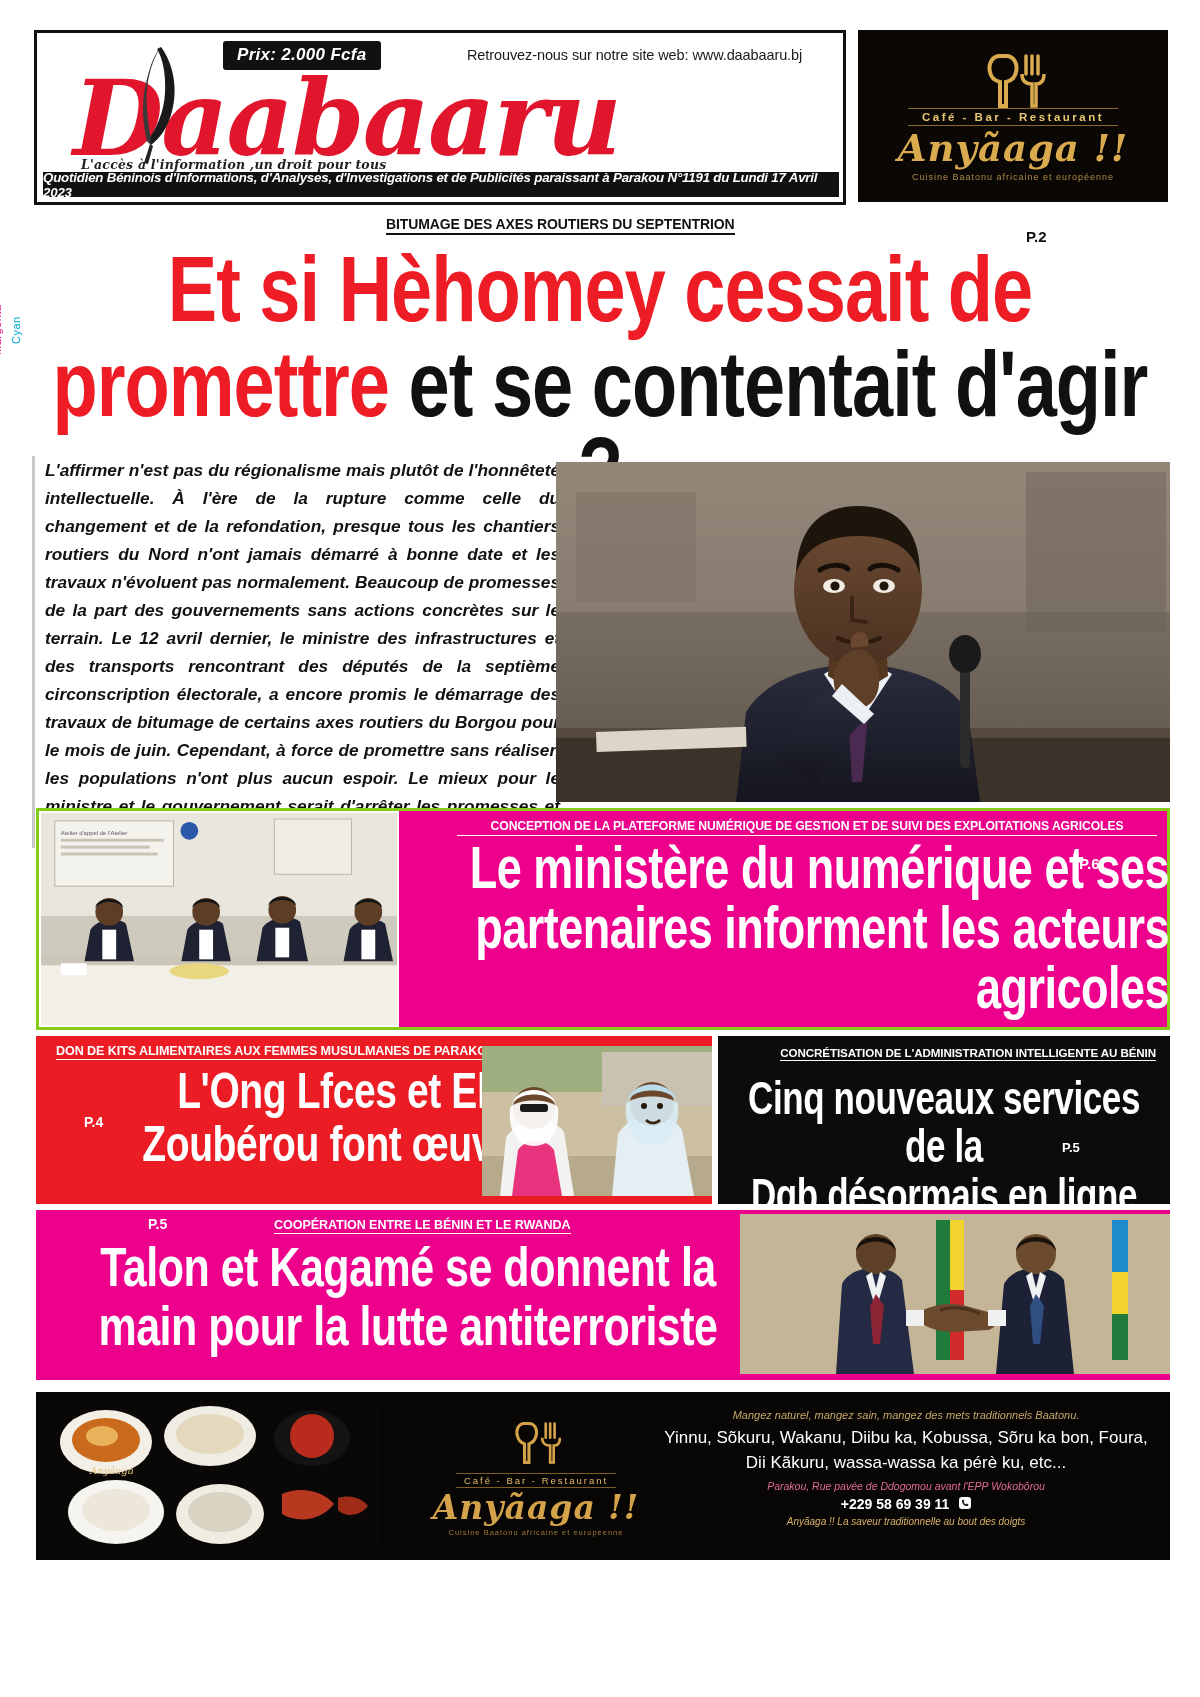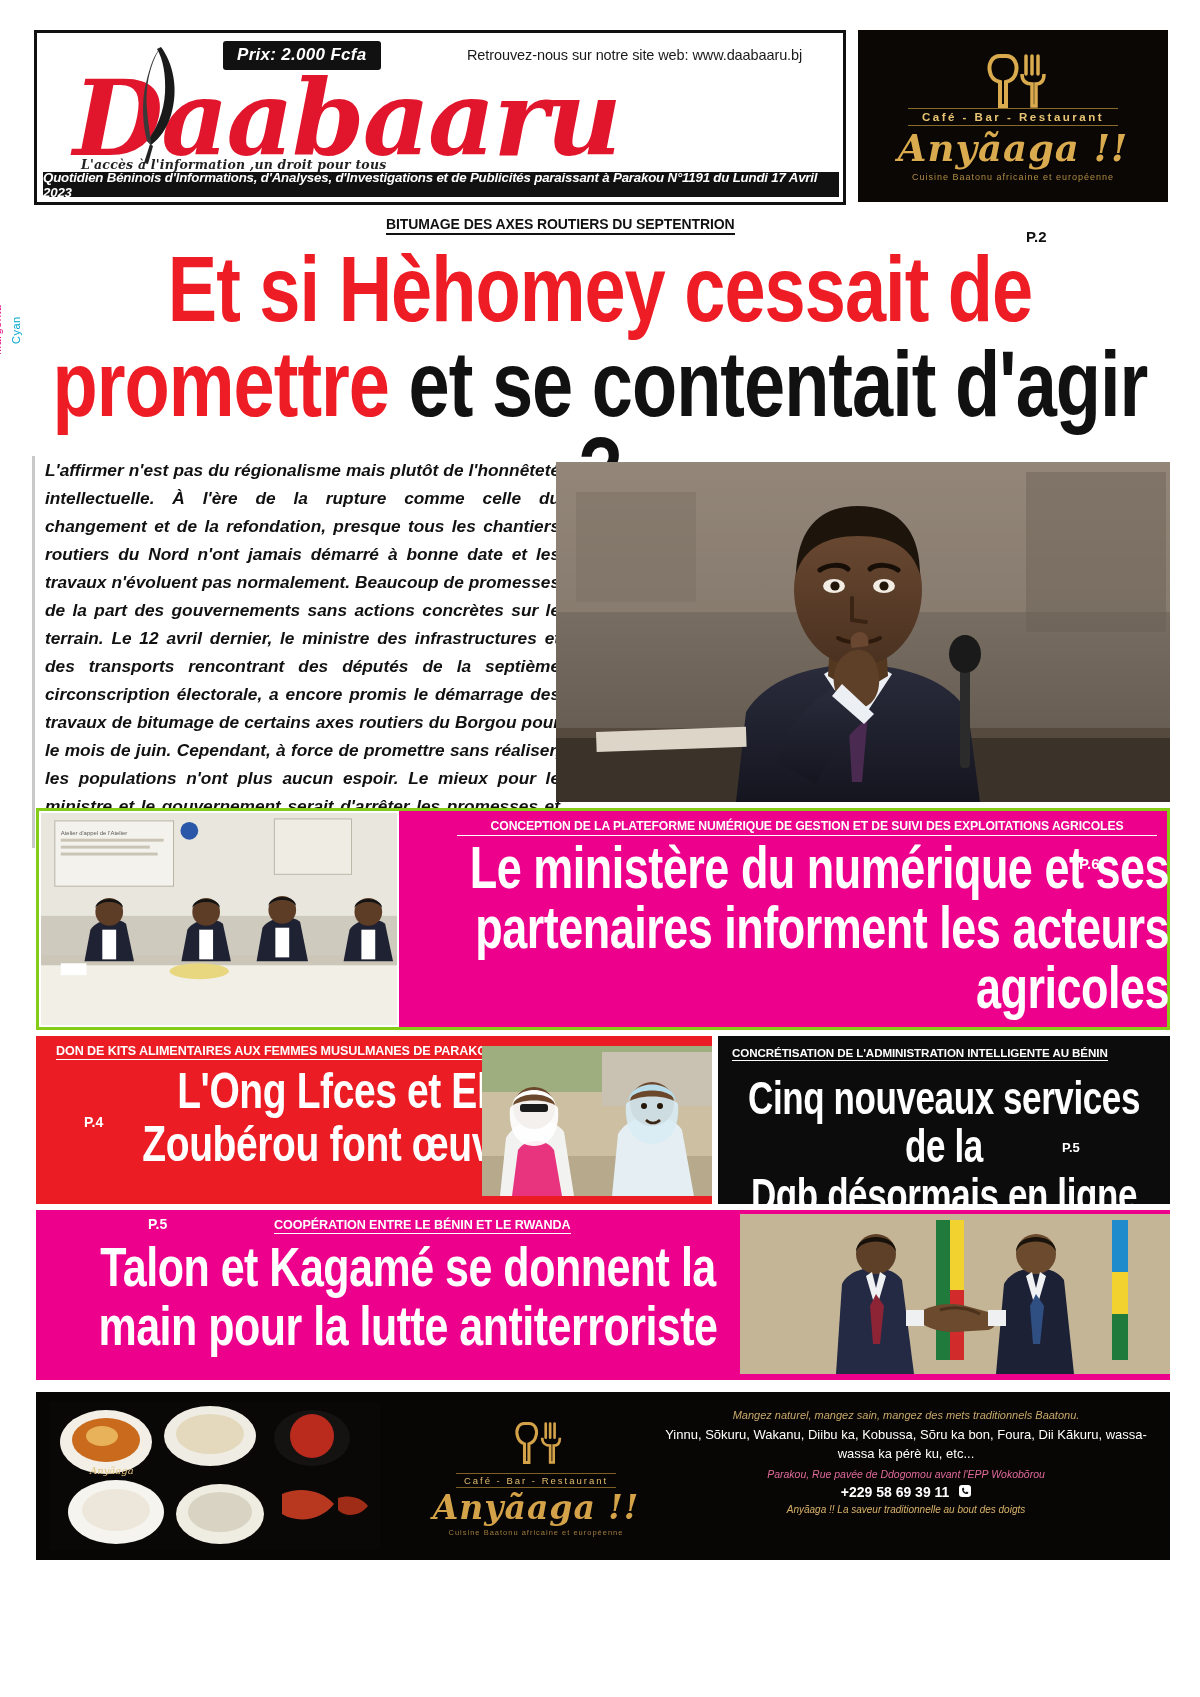--- a/index.html
+++ b/index.html
@@ -209,21 +209,21 @@
     overflow: hidden; background: #bdb49f;
   }
 
   .sec-black {
     position: absolute; left: 718px; top: 1036px;
     width: 452px; height: 168px;
     background: #0c0c0c; overflow: hidden;
   }
   .kicker-black {
     position: absolute; left: 14px; top: 10px;
-    width: 424px; text-align: left;
+    width: 424px; text-align: right;
     font-size: 11.6px; font-weight: bold; color: #fff;
     letter-spacing: -0.1px;
   }
   .kicker-black span { border-bottom: 1.5px solid #fff; padding-bottom: 1px; }
   .head-black {
     position: absolute; left: 10px; top: 38px;
     width: 432px;
     color: #fff; font-weight: bold;
     font-size: 35px; line-height: 1.06;
     text-align: center;
@@ -287,21 +287,21 @@
   .ad-b-logo .sub2 { font-size: 7.5px; color: #9d7c3c; letter-spacing: 1px; margin-top: 4px; }
   .ad-b-text {
     position: absolute; left: 620px; top: 16px;
     width: 500px; text-align: center;
   }
   .ad-b-text .t1 {
     font-size: 20px; color: #e9c87e; font-weight: bold;
     letter-spacing: 0.3px; margin-bottom: 4px;
   }
   .ad-b-text .t2 { font-size: 11px; color: #c7a96a; font-style: italic; line-height: 1.4; }
-  .ad-b-text .t3 { font-size: 13px; color: #ffffff; line-height: 1.45; margin-top: 3px; }
+  .ad-b-text .t3 { font-size: 17px; color: #ffffff; line-height: 1.45; margin-top: 3px; }
   .ad-b-text .t4 { font-size: 10.5px; color: #e06a9a; font-style: italic; margin-top: 4px; }
   .ad-b-text .t5 { font-size: 14px; color: #ffffff; font-weight: bold; margin-top: 4px; }
   .ad-b-text .t6 { font-size: 10px; color: #d9b36a; font-style: italic; margin-top: 4px; }
   .phone-icons { display: inline-block; margin-left: 6px; }
 </style>
 </head>
 <body>
 
 <div id="page">
 

